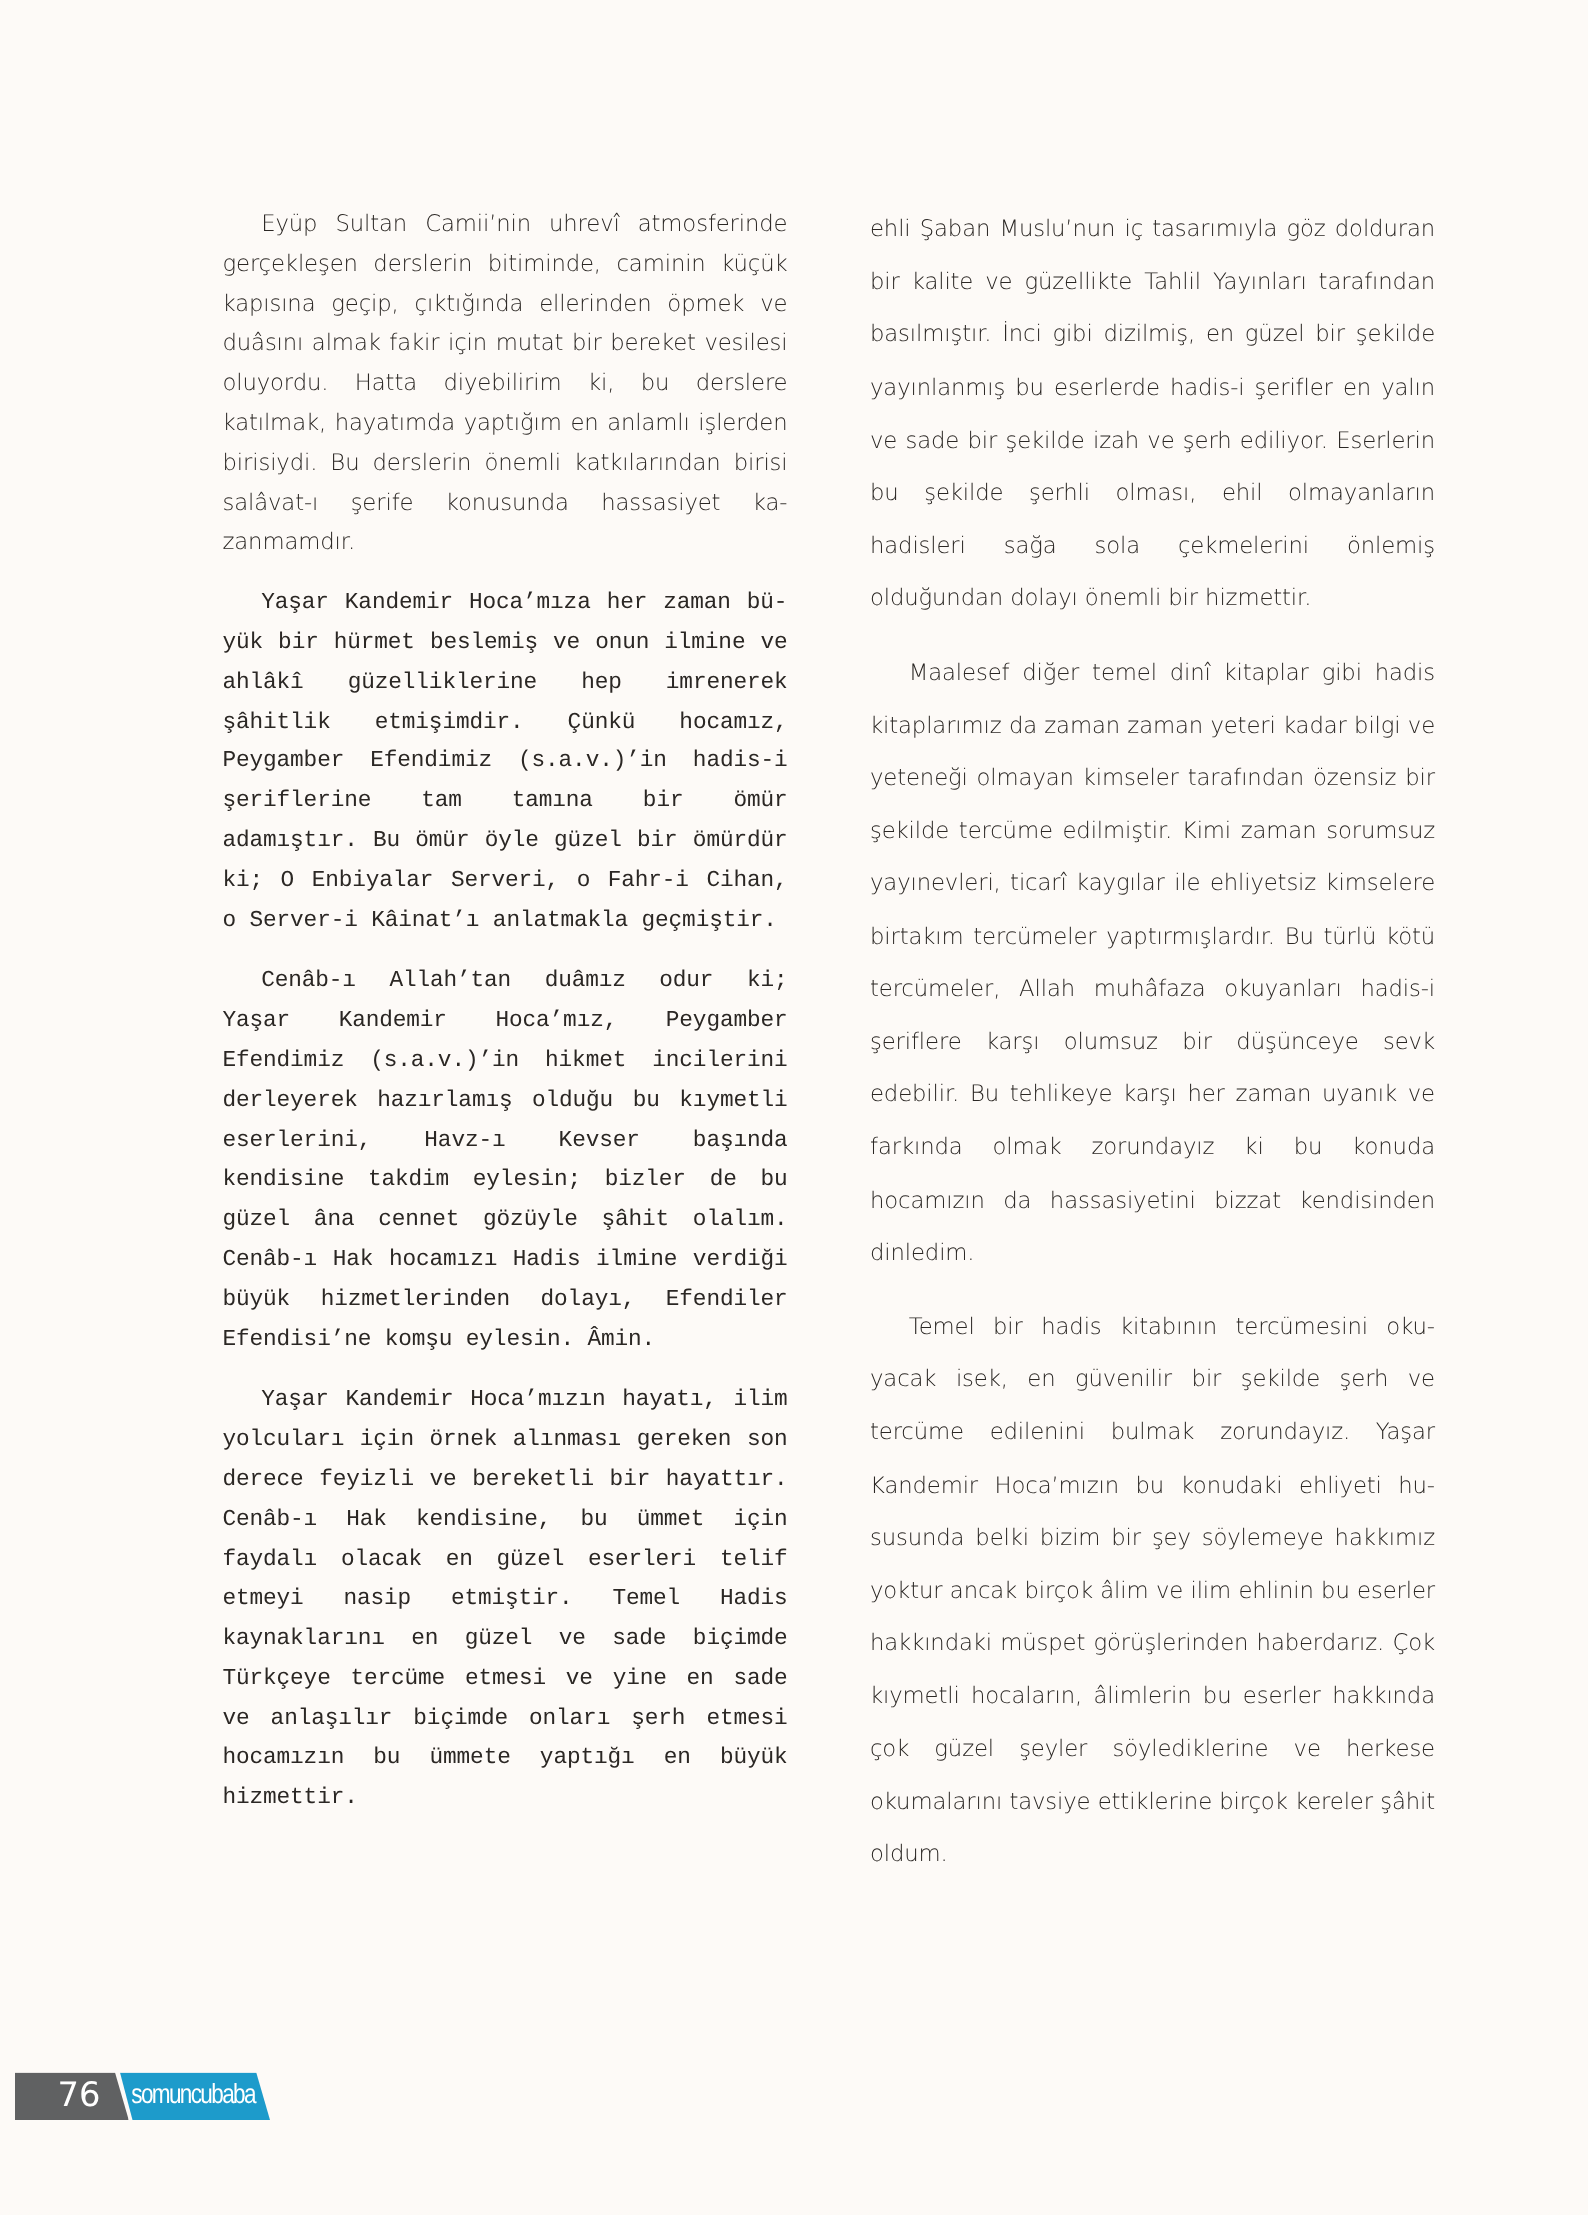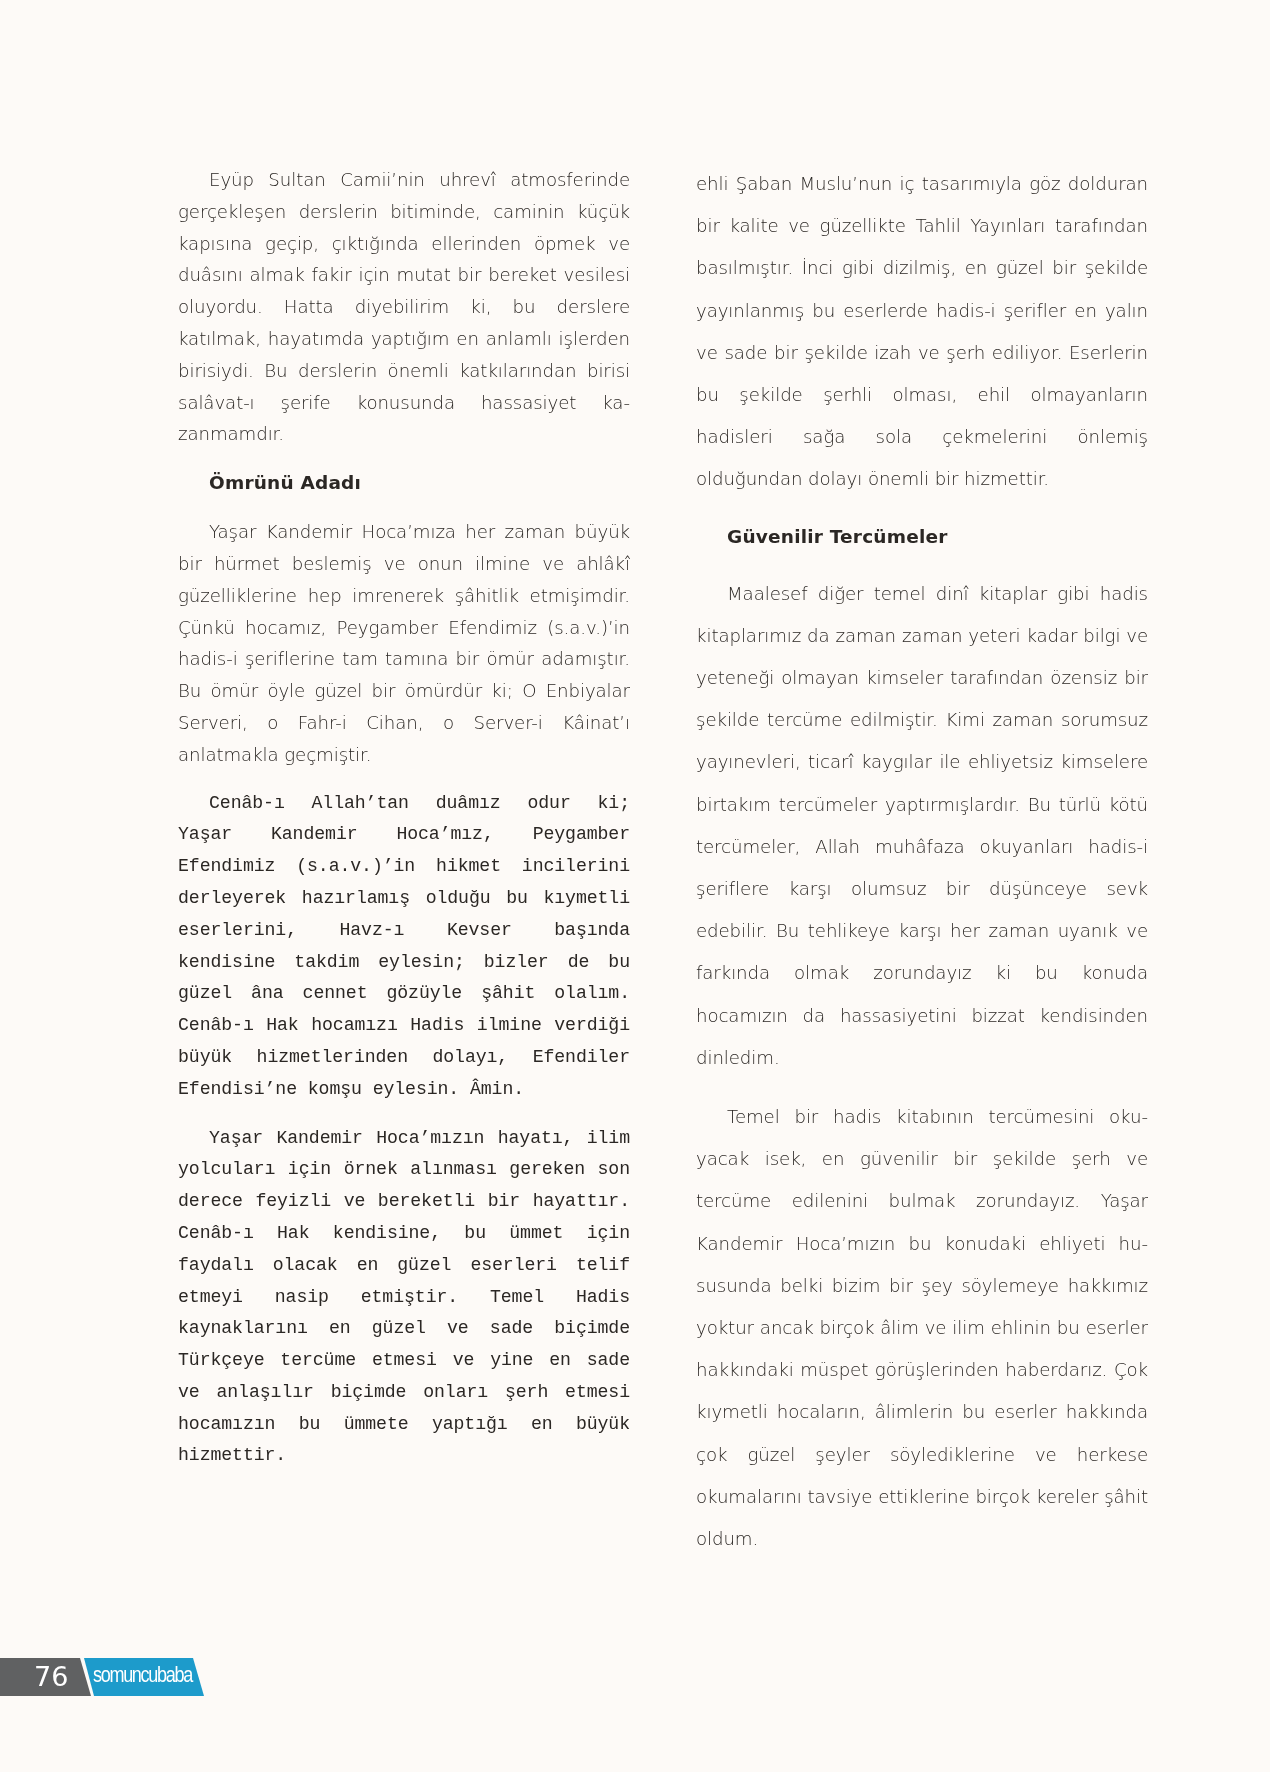--- a/index.html
+++ b/index.html
@@ -33,21 +33,21 @@
     font-weight: bold;
     margin: 0;
     padding-left: 31px;
     color: #2b2724;
     letter-spacing: 0.2px;
   }
   .col-left h2 { margin-top: 17px; margin-bottom: 17px; line-height: 32px; }
   .col-right h2 { margin-top: 15px; margin-bottom: 15px; line-height: 42px; }
   .footer {
     position: absolute;
-    left: 0;
+    left: 12px;
     top: 1658px;
     height: 23px;
     width: 210px;
   }
   .page-number-band {
     position: absolute;
     left: 0; top: 0;
     width: 91px; height: 38px;
     background: #606162;
     clip-path: polygon(0 0, 80px 0, 91px 38px, 0 38px);
@@ -76,29 +76,27 @@
     letter-spacing: -1.6px;
     transform: scaleX(0.82);
     transform-origin: left center;
   }
 </style>
 </head>
 <body>
 
 <div class="column col-left">
   <p>Eyüp Sultan Camii’nin uhrevî atmosferinde gerçekleşen derslerin bitiminde, caminin küçük kapısına geçip, çıktığında ellerinden öpmek ve duâsını almak fakir için mutat bir bereket vesi­lesi oluyordu. Hatta diyebilirim ki, bu derslere katılmak, hayatımda yaptığım en anlamlı işler­den birisiydi. Bu derslerin önemli katkılarından birisi salâvat-ı şerife konusunda hassasiyet ka­zanmamdır.</p>
-  <h2>Ömrünü Adadı</h2>
   <p>Yaşar Kandemir Hoca’mıza her zaman bü­yük bir hürmet beslemiş ve onun ilmine ve ahlâkî güzelliklerine hep imrenerek şâhitlik et­mişimdir. Çünkü hocamız, Peygamber Efendi­miz (s.a.v.)’in hadis-i şeriflerine tam tamına bir ömür adamıştır. Bu ömür öyle güzel bir ömür­dür ki; O Enbiyalar Serveri, o Fahr-i Cihan, o Server-i Kâinat’ı anlatmakla geçmiştir.</p>
   <p>Cenâb-ı Allah’tan duâmız odur ki; Yaşar Kandemir Hoca’mız, Peygamber Efendimiz (s.a.v.)’in hikmet incilerini derleyerek hazırla­mış olduğu bu kıymetli eserlerini, Havz-ı Kevser başında kendisine takdim eylesin; bizler de bu güzel âna cennet gözüyle şâhit olalım. Cenâb-ı Hak hocamızı Hadis ilmine verdiği büyük hiz­metlerinden dolayı, Efendiler Efendisi’ne kom­şu eylesin. Âmin.</p>
   <p>Yaşar Kandemir Hoca’mızın hayatı, ilim yol­cuları için örnek alınması gereken son derece feyizli ve bereketli bir hayattır. Cenâb-ı Hak kendisine, bu ümmet için faydalı olacak en gü­zel eserleri telif etmeyi nasip etmiştir. Temel Hadis kaynaklarını en güzel ve sade biçimde Türkçeye tercüme etmesi ve yine en sade ve anlaşılır biçimde onları şerh etmesi hocamızın bu ümmete yaptığı en büyük hizmettir.</p>
 </div>
 
 <div class="column col-right">
   <p class="cont">ehli Şaban Muslu’nun iç tasarımıyla göz doldu­ran bir kalite ve güzellikte Tahlil Yayınları ta­rafından basılmıştır. İnci gibi dizilmiş, en güzel bir şekilde yayınlanmış bu eserlerde hadis-i şe­rifler en yalın ve sade bir şekilde izah ve şerh ediliyor. Eserlerin bu şekilde şerhli olması, ehil olmayanların hadisleri sağa sola çekmelerini önlemiş olduğundan dolayı önemli bir hizmet­tir.</p>
-  <h2>Güvenilir Tercümeler</h2>
   <p>Maalesef diğer temel dinî kitaplar gibi ha­dis kitaplarımız da zaman zaman yeteri kadar bilgi ve yeteneği olmayan kimseler tarafından özensiz bir şekilde tercüme edilmiştir. Kimi zaman sorumsuz yayınevleri, ticarî kaygılar ile ehliyetsiz kimselere birtakım tercümeler yaptırmışlardır. Bu türlü kötü tercümeler, Al­lah muhâfaza okuyanları hadis-i şeriflere karşı olumsuz bir düşünceye sevk edebilir. Bu tehli­keye karşı her zaman uyanık ve farkında olmak zorundayız ki bu konuda hocamızın da hassasi­yetini bizzat kendisinden dinledim.</p>
   <p>Temel bir hadis kitabının tercümesini oku­yacak isek, en güvenilir bir şekilde şerh ve tercüme edilenini bulmak zorundayız. Yaşar Kandemir Hoca’mızın bu konudaki ehliyeti hu­susunda belki bizim bir şey söylemeye hakkı­mız yoktur ancak birçok âlim ve ilim ehlinin bu eserler hakkındaki müspet görüşlerinden ha­berdarız. Çok kıymetli hocaların, âlimlerin bu eserler hakkında çok güzel şeyler söyledikleri­ne ve herkese okumalarını tavsiye ettiklerine birçok kereler şâhit oldum.</p>
 </div>
 
 <div class="footer">
   <div class="page-number-band"></div>
   <span class="page-number">76</span>
   <div class="brand-band"></div>
   <span class="brand-name">somuncubaba</span>
 </div>

